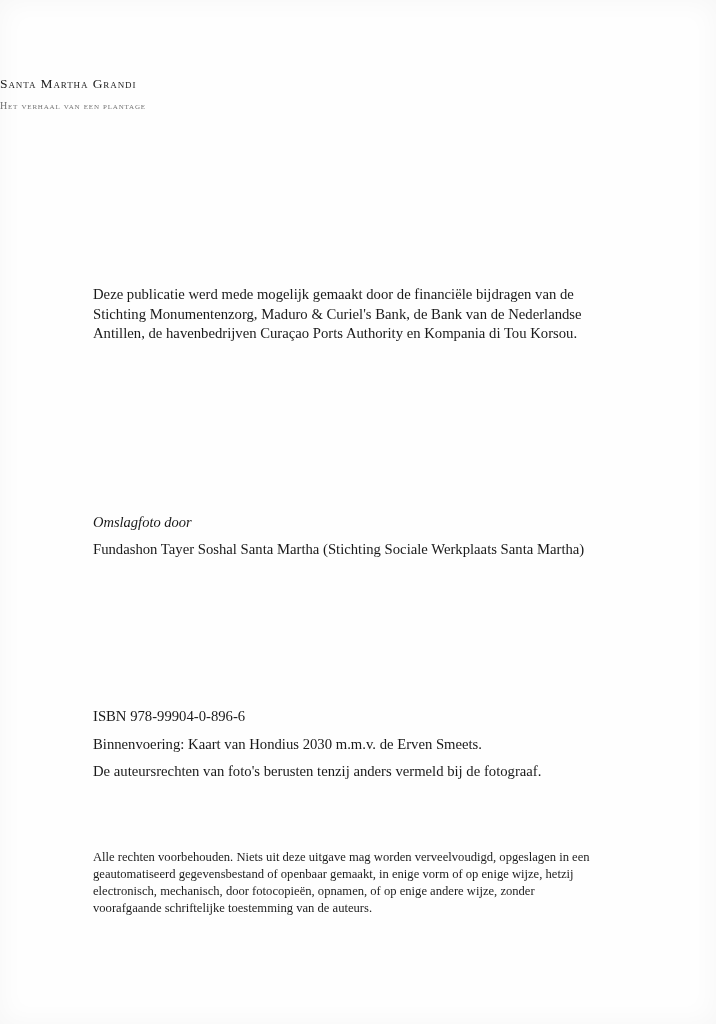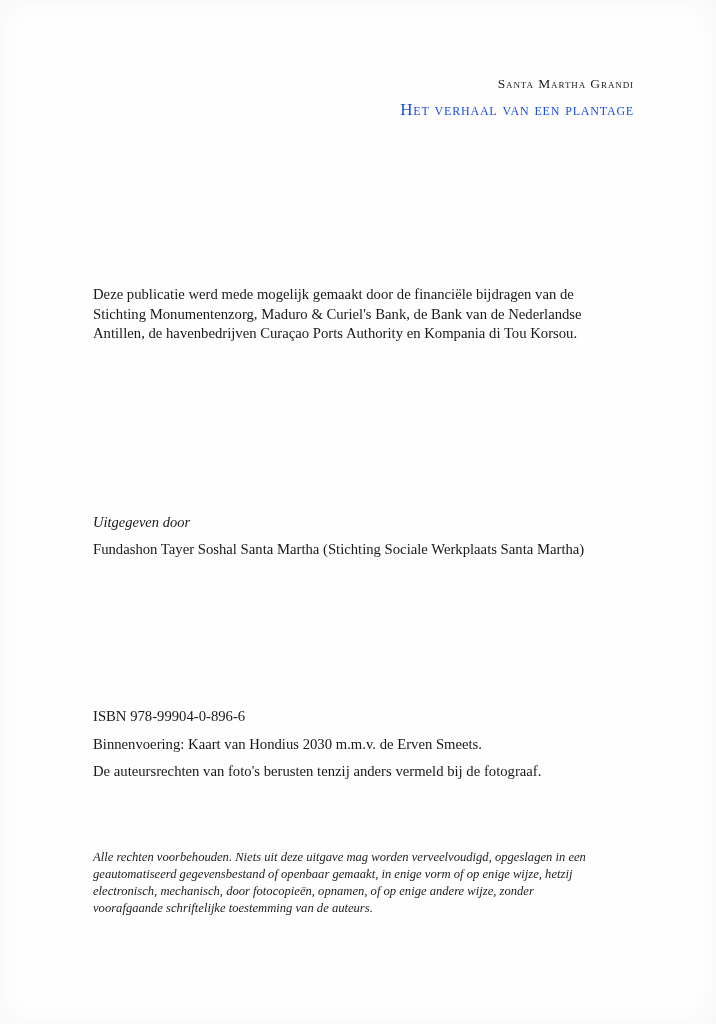--- a/index.html
+++ b/index.html
@@ -20,34 +20,34 @@
     height: 1024px;
     background: #fefefe;
   }
 
   
   .header {
     position: absolute;
     left: 0;
     top: 76px;
     width: 634px;
-    text-align: right;
+    text-align: left;
   }
   .header .line1 {
     font-variant: small-caps;
     font-size: 13.5px;
     letter-spacing: 0.9px;
     color: #222;
     margin-bottom: 8px;
   }
   .header .line2 {
     font-variant: small-caps;
-    font-size: 17px;
+    font-size: 10px;
     letter-spacing: 0.8px;
-    color: #1d4ed8;
+    color: #737373;
   }
 
   
   .block {
     position: absolute;
     left: 85px;
     width: 516px;
     font-size: 14.7px;
     line-height: 1.34;
     color: #191919;
@@ -65,21 +65,21 @@
     font-size: 12.6px;
     line-height: 1.36;
     color: #1d1d1d;
   }
 
   
   #funding-block { top: 277px; }
   #published-block { top: 505px; }
   #layout-block { top: 581px; }
   #isbn-block { top: 699px; }
-  #rights-block { top: 841px; width: 522px; font-style: italic; }
+  #rights-block { top: 841px; width: 522px; }
 
   
   .scan-edge {
     position: absolute;
     inset: 0;
     pointer-events: none;
     box-shadow: inset 0 0 28px rgba(0,0,0,0.035);
   }
 </style>
 </head>
@@ -90,21 +90,21 @@
   <div class="header">
     <div class="line1">Santa Martha Grandi</div>
     <div class="line2">Het verhaal van een plantage</div>
   </div>
 
   <div class="block" id="funding-block">
     <p>Deze publicatie werd mede mogelijk gemaakt door de financiële bijdragen van de Stichting Monumentenzorg, Maduro &amp; Curiel's Bank, de Bank van de Nederlandse Antillen, de havenbedrijven Curaçao Ports Authority en Kompania di Tou Korsou.</p>
   </div>
 
   <div class="block" id="published-block">
-    <p class="italic-head">Uitgegeven door</p>
+    <p class="italic-head">Omslagfoto door</p>
     <p>Fundashon Tayer Soshal Santa Martha (Stichting Sociale Werkplaats Santa Martha)</p>
   </div>
 
 
   <div class="block" id="isbn-block">
     <p>ISBN 978-99904-0-896-6</p>
     <p>Binnenvoering: Kaart van Hondius 2030 m.m.v. de Erven Smeets.</p>
     <p>De auteursrechten van foto's berusten tenzij anders vermeld bij de fotograaf.</p>
   </div>
 

